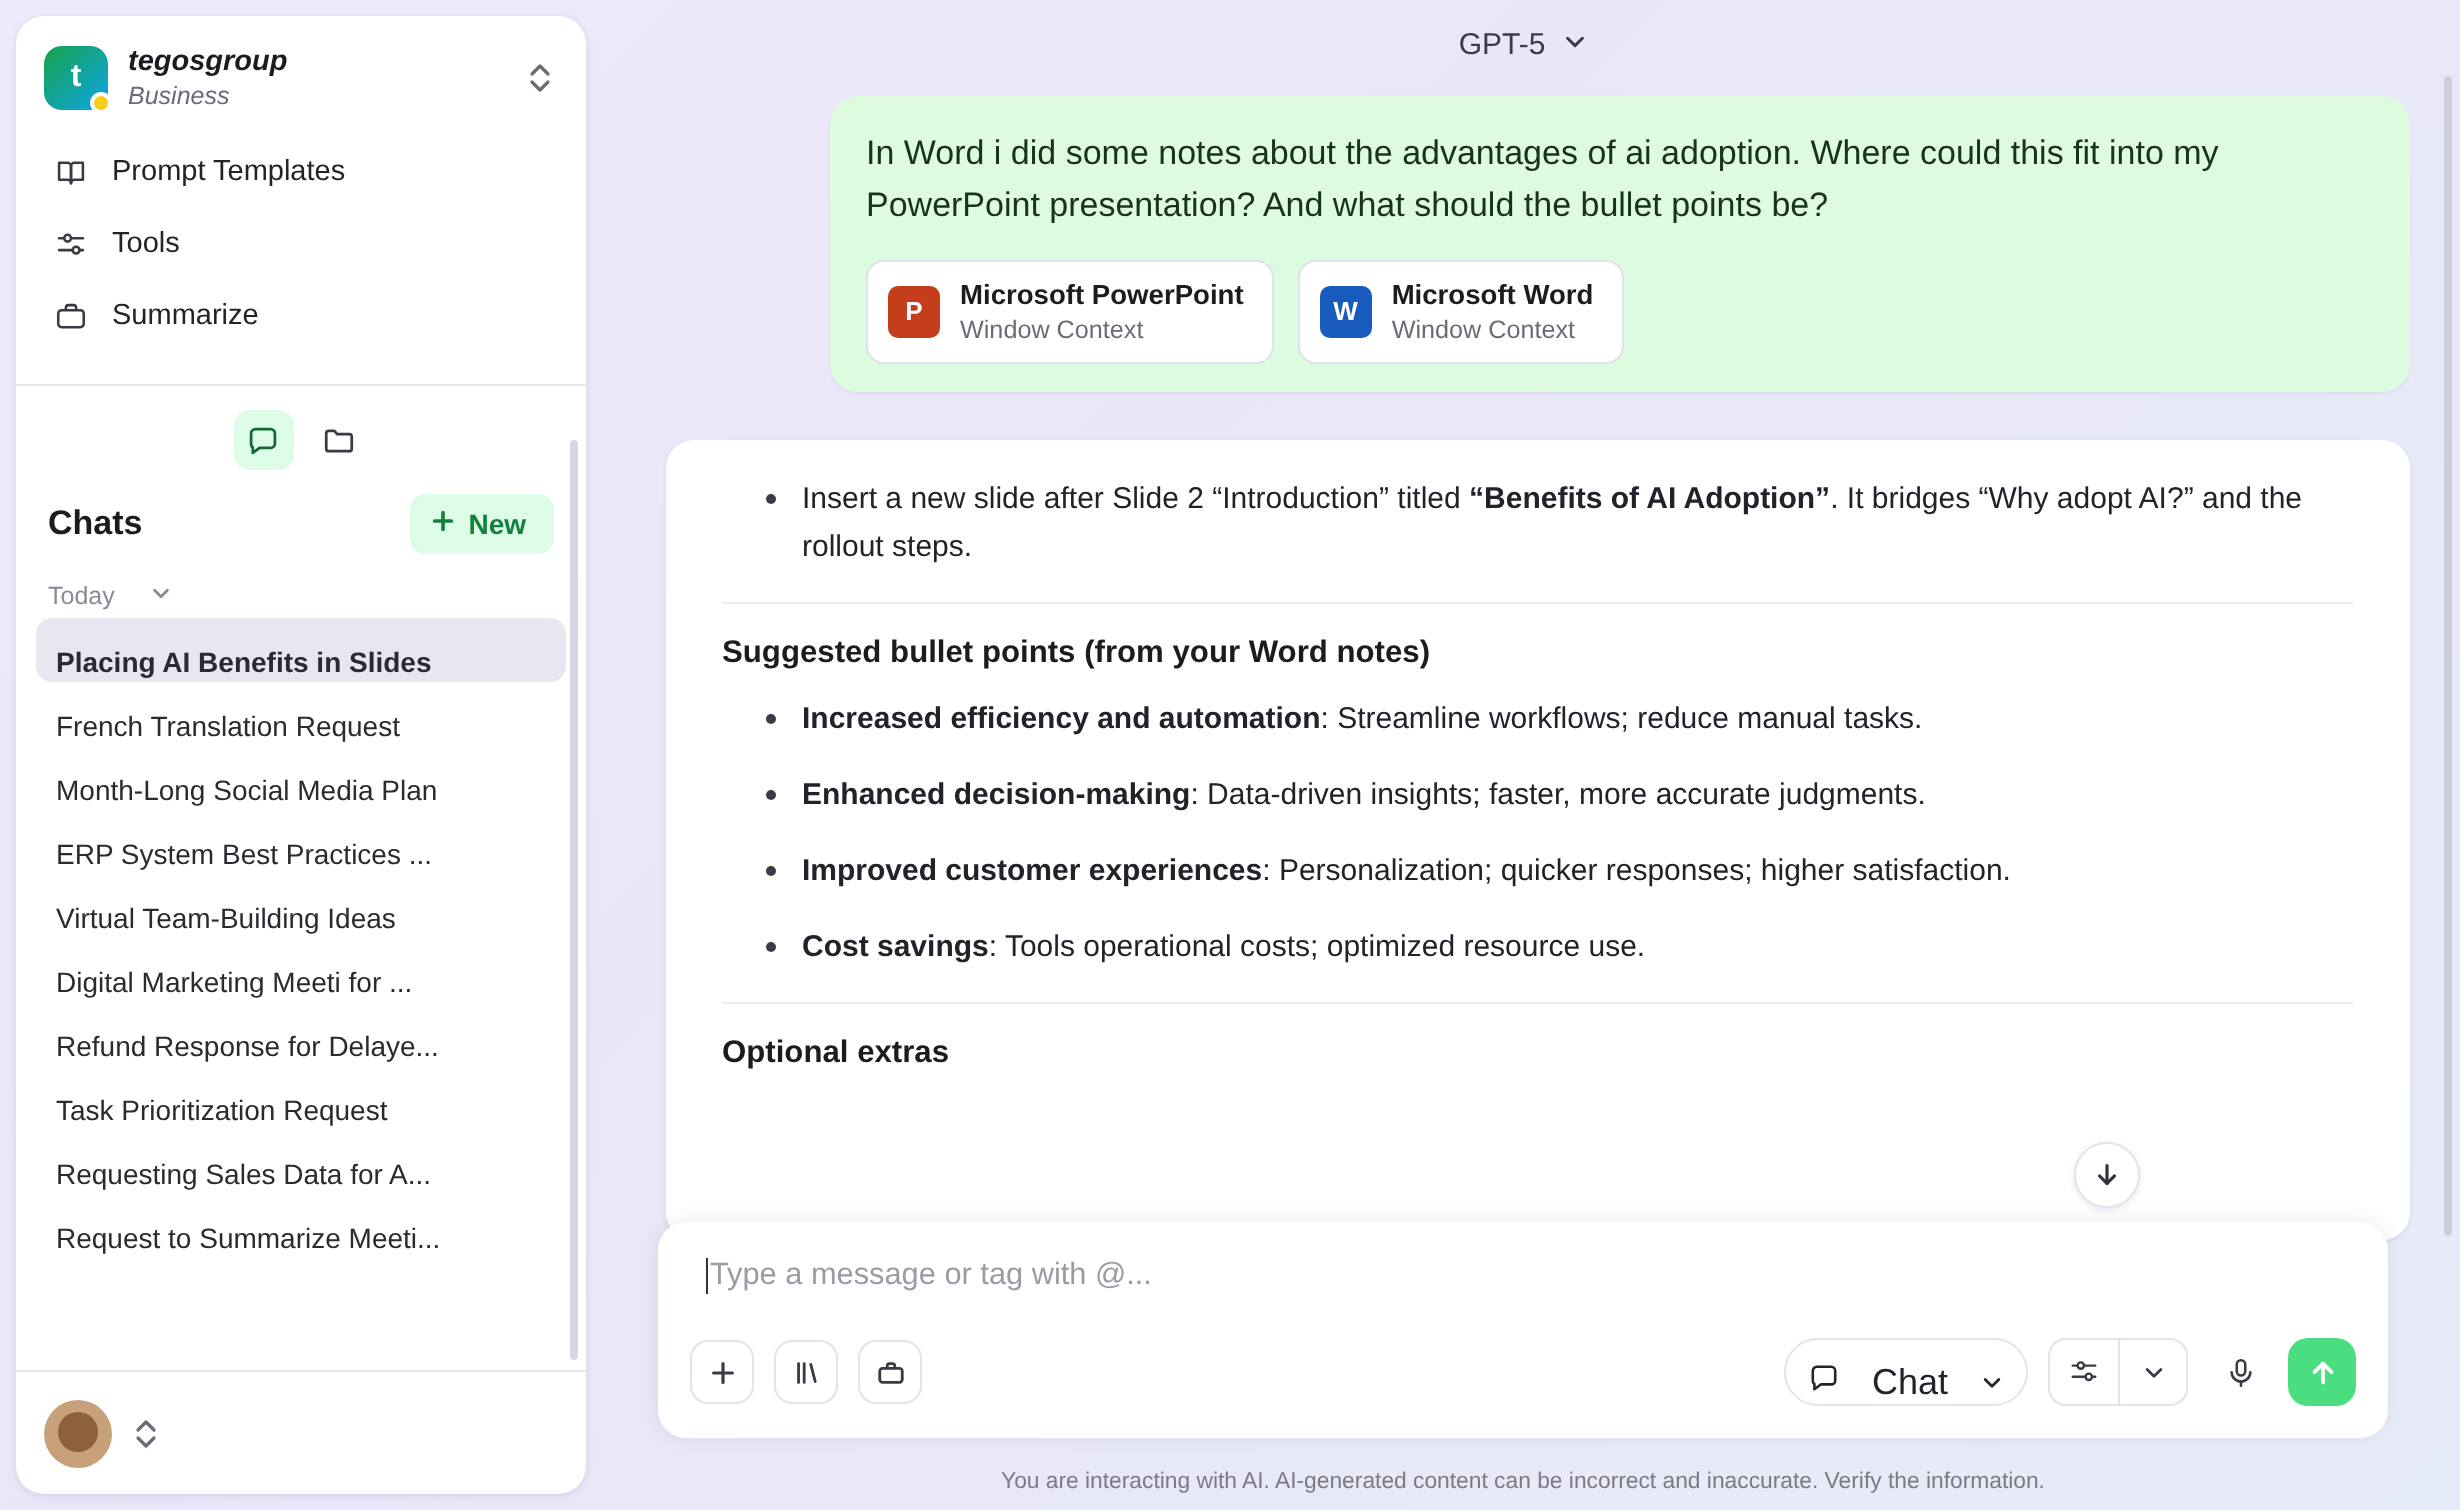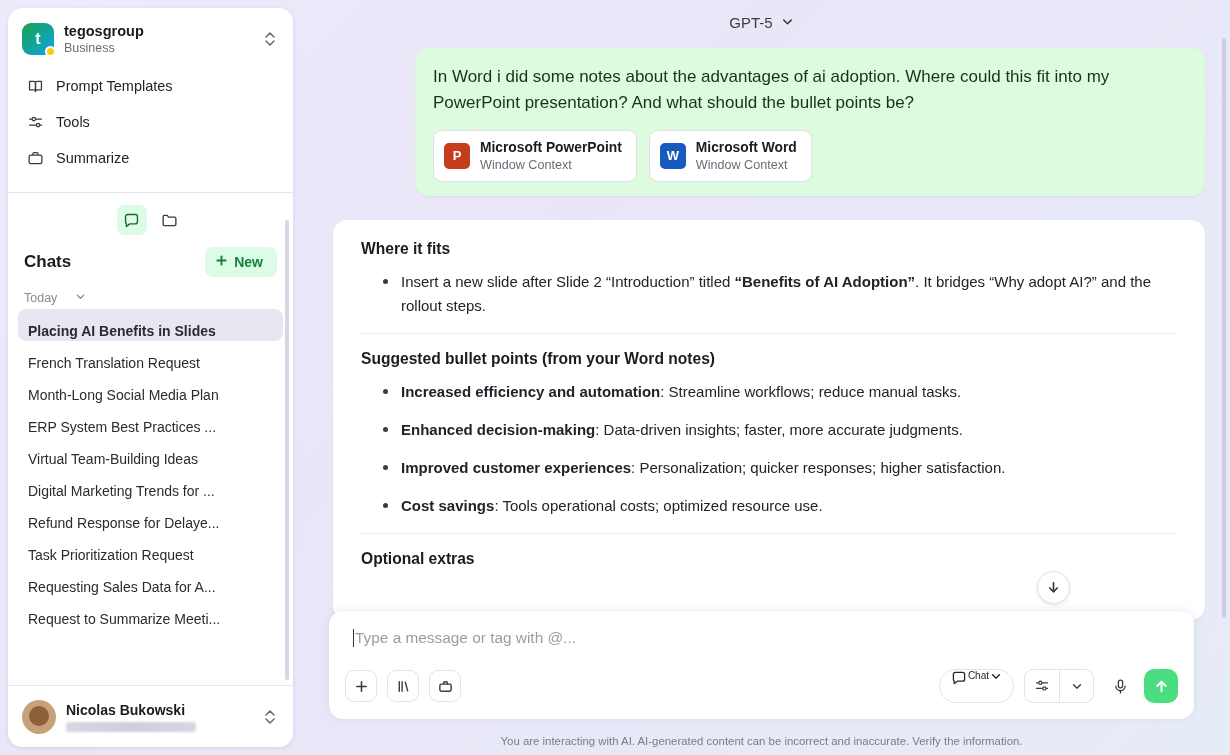--- a/index.html
+++ b/index.html
@@ -47,21 +47,21 @@
     position: relative;
   }
   .org-avatar .dot {
     position: absolute;
     right: -2px; bottom: -2px;
     width: 11px; height: 11px;
     border-radius: 50%;
     background: #facc15;
     border: 2px solid #fff;
   }
-  .org-text { flex: 1; min-width: 0; }
+  .org-text { flex: 1; min-width: 0; font-style: italic; }
   .org-name {
     font-size: 14.5px;
     font-weight: bold;
     color: #1b1b20;
     line-height: 1.25;
   }
   .org-sub {
     font-size: 12.5px;
     color: #6b6b78;
     line-height: 1.3;
@@ -346,26 +346,26 @@
     border-radius: 9px;
     border: 1px solid #e4e2ec;
     background: #fff;
     display: flex; align-items: center; justify-content: center;
     color: #3a3a44;
     cursor: pointer;
     margin-right: 10px;
   }
   .spacer { flex: 1; }
   .chat-mode {
-    display: flex; align-items: flex-start; gap: 1px;
+    display: flex; align-items: flex-end; gap: 16px;
     border: 1px solid #e4e2ec;
     border-radius: 18px;
     height: 34px;
     padding: 0 11px;
-    font-size: 10px;
+    font-size: 18px;
     color: #23232b;
     cursor: pointer;
     margin-right: 10px;
   }
   .split-ctl {
     display: flex; align-items: stretch;
     border: 1px solid #e4e2ec;
     border-radius: 9px;
     height: 34px;
     overflow: hidden;
@@ -512,44 +512,40 @@
       <div class="chat-item">
           <span>Month-Long Social Media Plan</span>
         </div>
       <div class="chat-item">
           <span>ERP System Best Practices ...</span>
         </div>
       <div class="chat-item">
           <span>Virtual Team-Building Ideas</span>
         </div>
       <div class="chat-item">
-          <span>Digital Marketing Trends for ...</span>
+          <span>Digital Marketing Meeti for ...</span>
         </div>
       <div class="chat-item">
           <span>Refund Response for Delaye...</span>
         </div>
       <div class="chat-item">
           <span>Task Prioritization Request</span>
         </div>
       <div class="chat-item">
           <span>Requesting Sales Data for A...</span>
         </div>
       <div class="chat-item">
           <span>Request to Summarize Meeti...</span>
         </div>
     </div>
 
     <div class="sb-scroll"></div>
 
     <div class="user-row">
       <div class="user-avatar"></div>
-      <div style="flex:1">
-        <div class="user-name">Nicolas Bukowski</div>
-        <div class="user-mail-blur"></div>
-      </div>
       <div class="chev-updown">
         <svg width="14" height="18" viewBox="0 0 14 18" fill="none" stroke="currentColor" stroke-width="1.6" stroke-linecap="round" stroke-linejoin="round">
           <polyline points="3,7 7,3 11,7"></polyline>
             <polyline points="3,11 7,15 11,11"></polyline>
         </svg>
       </div>
     </div>
   </div>
 
   <div class="main">
@@ -583,21 +579,20 @@
           </div>
           <div>
             <div class="ctx-title">Microsoft Word</div>
             <div class="ctx-sub">Window Context</div>
           </div>
         </div>
       </div>
     </div>
 
     <div class="answer-card">
-      <div class="ans-h">Where it fits</div>
       <ul class="bullets">
         <li>
           <span class="b" style="font-weight:normal">Insert a new slide after Slide 2 “Introduction” titled </span><span class="b">“Benefits of AI Adoption”</span><span>. It bridges “Why adopt AI?” and the rollout steps.</span>
         </li>
       </ul>
 
       <div class="hr-soft"></div>
 
       <div class="ans-h">Suggested bullet points (from your Word notes)</div>
       <ul class="bullets">

